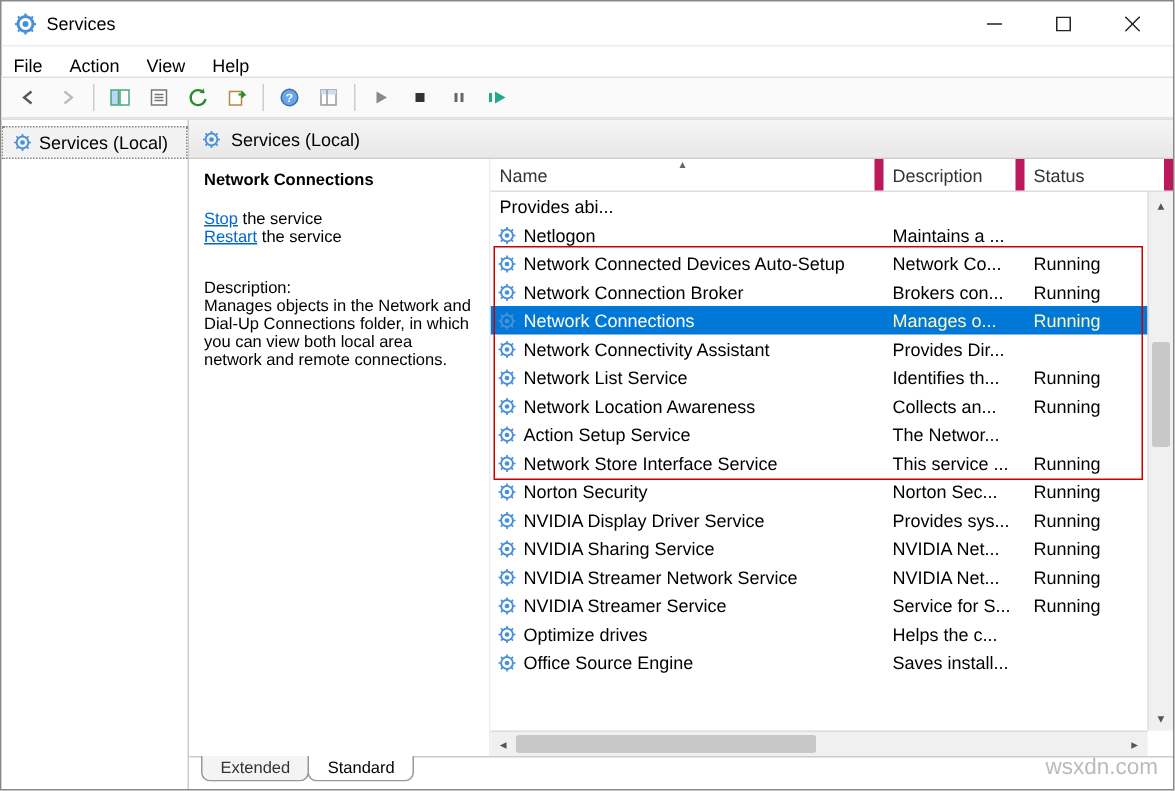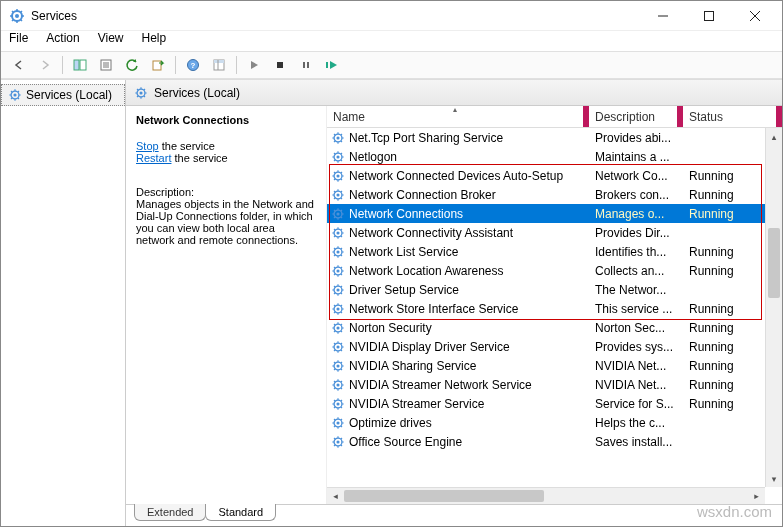--- a/index.html
+++ b/index.html
@@ -7,21 +7,21 @@
   .window { width: 783px; height: 527px; border: 1px solid #888; display: flex; flex-direction: column; background: #fff; position: relative; }
   
   .titlebar { height: 30px; display: flex; align-items: center; padding: 0 4px 0 8px; border-bottom: 1px solid #eee; }
   .titlebar .t-icon { width: 16px; height: 16px; margin-right: 6px; }
   .title-text { flex: 1; font-size: 12px; }
   .winbtns { display: flex; height: 100%; }
   .winbtn { width: 46px; display: flex; align-items: center; justify-content: center; font-family: "Segoe UI Symbol"; font-size: 10px; }
   .winbtn.close { width: 46px; }
   .winbtn svg { stroke: #222; }
   
-  .menubar { height: 20px; display: flex; align-items: flex-start; padding: 0 6px; gap: 14px; font-size: 12px; }
+  .menubar { height: 20px; display: flex; align-items: flex-end; padding: 0 6px; gap: 14px; font-size: 12px; }
   .menubar span { padding: 0 2px; }
   
   .toolbar { height: 28px; display: flex; align-items: center; padding: 2px 6px; border-top: 1px solid #e0e0e0; border-bottom: 1px solid #e0e0e0; gap: 2px; background: #fafafa; }
   .tbtn { width: 24px; height: 22px; display: flex; align-items: center; justify-content: center; border: 1px solid transparent; border-radius: 2px; }
   .sep { width: 1px; height: 18px; background: #ccc; margin: 0 3px; }
   
   .body { flex: 1; display: flex; border-top: 1px solid #ddd; overflow: hidden; }
   .left-pane { width: 125px; border-right: 1px solid #ccc; background: #fff; padding: 4px 0; }
   .left-item { display: flex; align-items: center; gap: 4px; padding: 3px 6px; border: 1px solid transparent; }
   .left-item.sel { background: #f2f2f2; border: 1px dotted #888; }
@@ -223,28 +223,20 @@
               </div>
             <div class="col desc">
                 <span>Description</span>
               </div>
             <div class="col stat">
                 <span>Status</span>
               </div>
           </div>
           <div class="rows" id="rows">
               <div class="row">
-                <div class="c-name">
-                  <span class="gear"><svg width="14" height="14" viewBox="0 0 16 16">
-                      <circle cx="8" cy="8" r="4.5" fill="none" stroke="#4a90d9" stroke-width="1.5"></circle>
-                      <circle cx="8" cy="8" r="1.8" fill="#4a90d9"></circle>
-                      <path d="M8 1.5v2M8 12.5v2M1.5 8h2M12.5 8h2M3.4 3.4l1.4 1.4M11.2 11.2l1.4 1.4M12.6 3.4l-1.4 1.4M4.8 11.2l-1.4 1.4" stroke="#4a90d9" stroke-width="1.3"></path>
-                    </svg></span>
-                  <span>Net.Tcp Port Sharing Service</span>
-                </div>
                 <div class="c-desc">Provides abi...</div>
                 <div class="c-stat"></div>
               </div>
               <div class="row">
                 <div class="c-name">
                   <span class="gear"><svg width="14" height="14" viewBox="0 0 16 16">
                       <circle cx="8" cy="8" r="4.5" fill="none" stroke="#4a90d9" stroke-width="1.5"></circle>
                       <circle cx="8" cy="8" r="1.8" fill="#4a90d9"></circle>
                       <path d="M8 1.5v2M8 12.5v2M1.5 8h2M12.5 8h2M3.4 3.4l1.4 1.4M11.2 11.2l1.4 1.4M12.6 3.4l-1.4 1.4M4.8 11.2l-1.4 1.4" stroke="#4a90d9" stroke-width="1.3"></path>
                     </svg></span>
@@ -325,21 +317,21 @@
                 <div class="c-desc">Collects an...</div>
                 <div class="c-stat">Running</div>
               </div>
               <div class="row">
                 <div class="c-name">
                   <span class="gear"><svg width="14" height="14" viewBox="0 0 16 16">
                       <circle cx="8" cy="8" r="4.5" fill="none" stroke="#4a90d9" stroke-width="1.5"></circle>
                       <circle cx="8" cy="8" r="1.8" fill="#4a90d9"></circle>
                       <path d="M8 1.5v2M8 12.5v2M1.5 8h2M12.5 8h2M3.4 3.4l1.4 1.4M11.2 11.2l1.4 1.4M12.6 3.4l-1.4 1.4M4.8 11.2l-1.4 1.4" stroke="#4a90d9" stroke-width="1.3"></path>
                     </svg></span>
-                  <span>Driver Setup Service</span>
+                  <span>Action Setup Service</span>
                 </div>
                 <div class="c-desc">The Networ...</div>
                 <div class="c-stat"></div>
               </div>
               <div class="row">
                 <div class="c-name">
                   <span class="gear"><svg width="14" height="14" viewBox="0 0 16 16">
                       <circle cx="8" cy="8" r="4.5" fill="none" stroke="#4a90d9" stroke-width="1.5"></circle>
                       <circle cx="8" cy="8" r="1.8" fill="#4a90d9"></circle>
                       <path d="M8 1.5v2M8 12.5v2M1.5 8h2M12.5 8h2M3.4 3.4l1.4 1.4M11.2 11.2l1.4 1.4M12.6 3.4l-1.4 1.4M4.8 11.2l-1.4 1.4" stroke="#4a90d9" stroke-width="1.3"></path>

